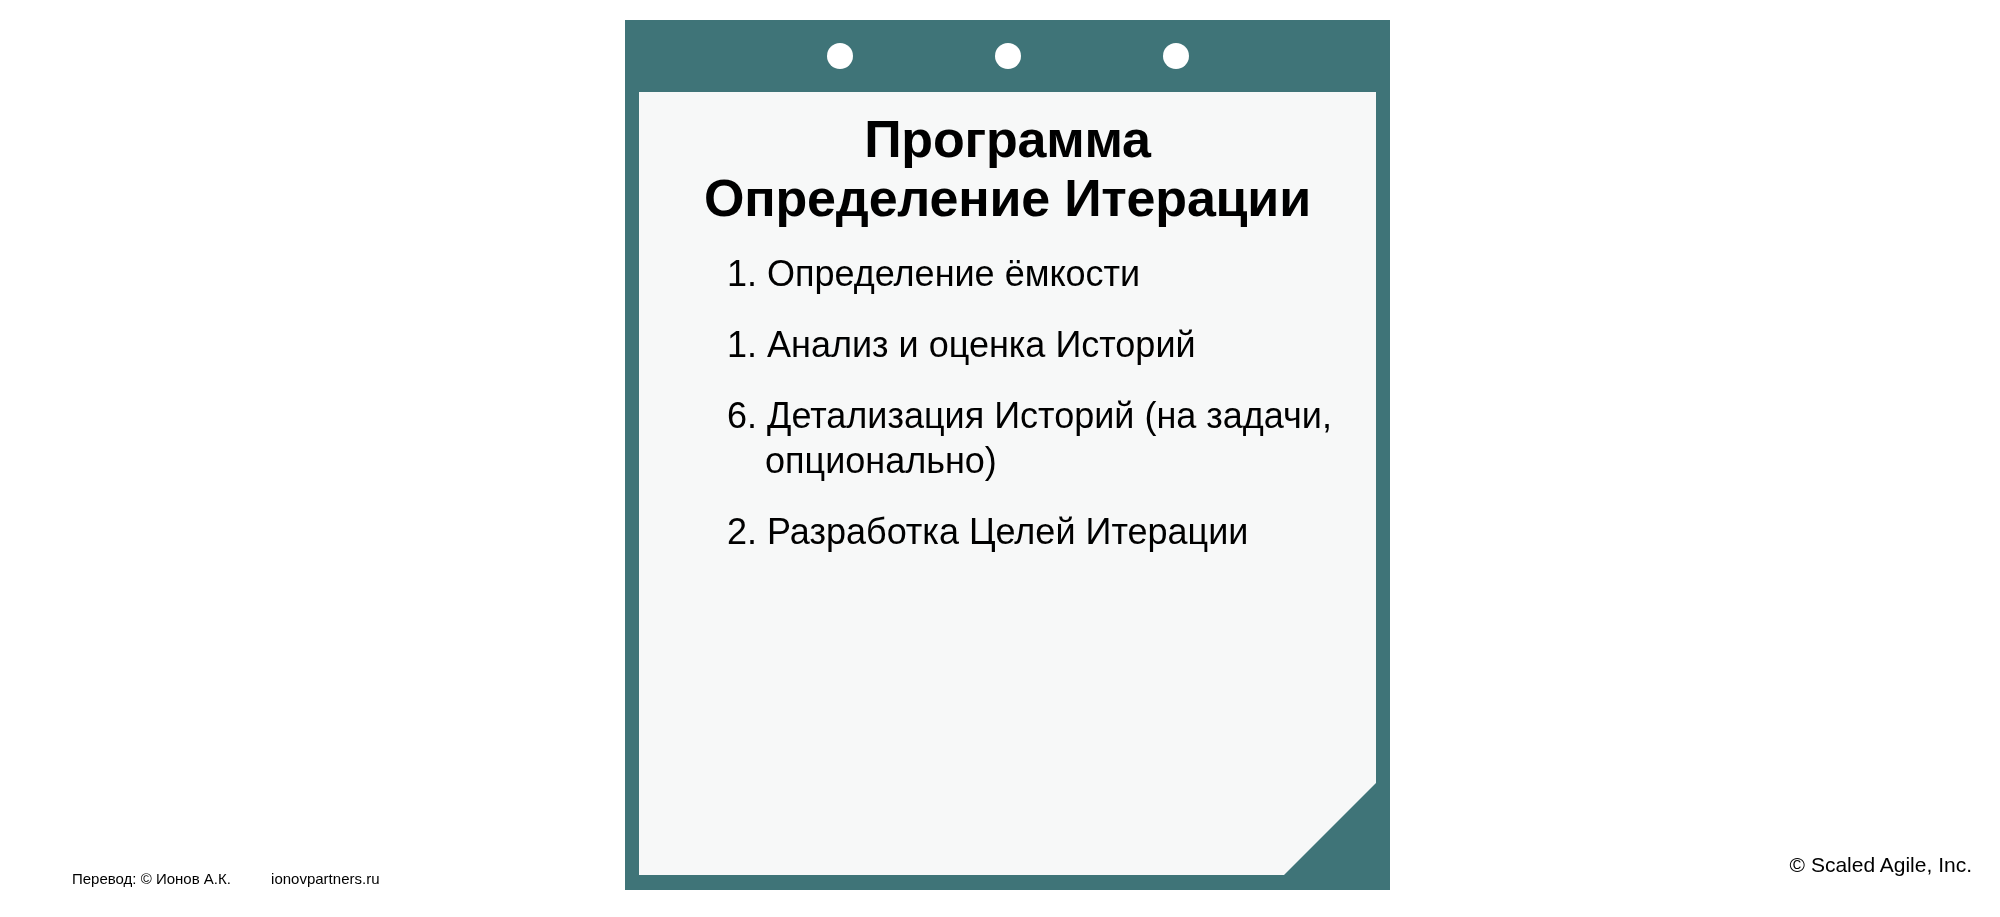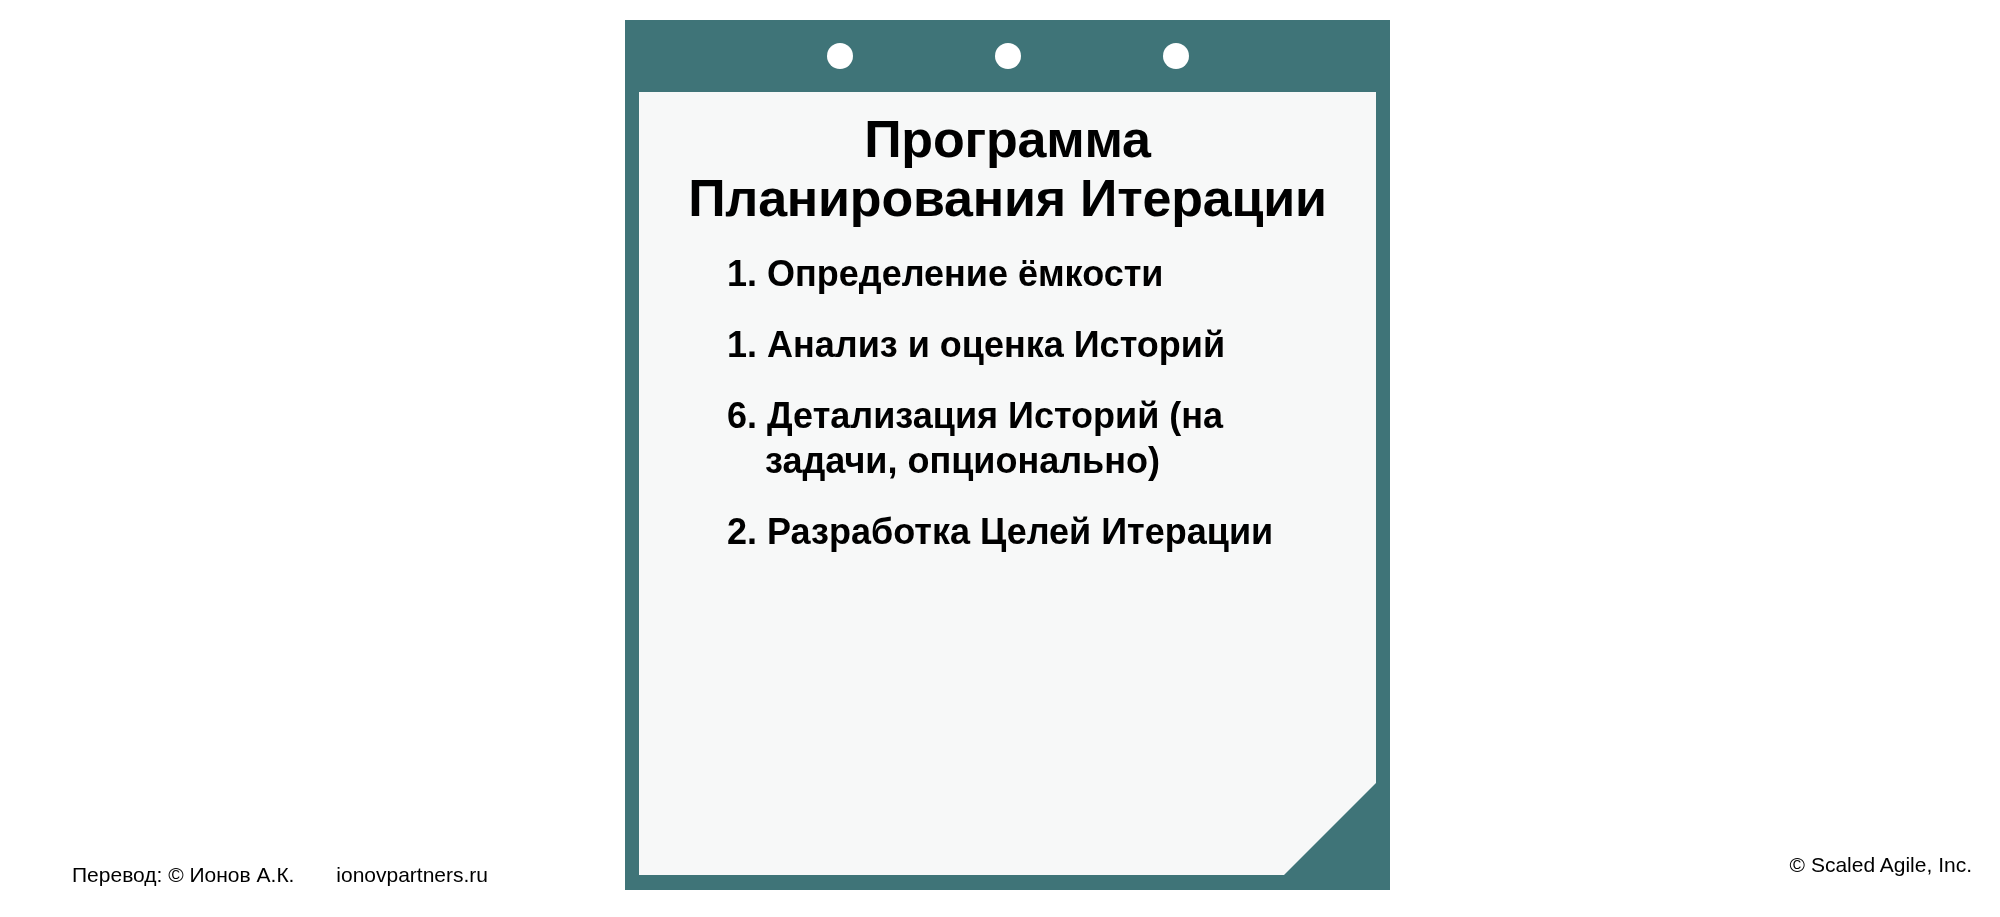--- a/index.html
+++ b/index.html
@@ -87,37 +87,36 @@
   }
   .title-line {
     display: block;
     white-space: nowrap;
   }
 
   .steps {
     margin: 22px 0 0 0;
     padding: 0 0 0 48px;
     list-style: none;
-    font-weight: bold;
   }
   .step {
     font-size: 36px;
     line-height: 1.25;
     color: #000000;
     margin-bottom: 26px;
     padding-left: 38px;
     text-indent: -38px;
   }
 
   
   .footer-left {
     position: absolute;
     left: 72px;
     bottom: 30px;
-    font-size: 21px;
+    font-size: 15px;
     color: #000000;
     white-space: nowrap;
   }
   .footer-left .translator { margin-right: 36px; }
 
   .footer-right {
     position: absolute;
     right: 28px;
     bottom: 40px;
     font-size: 21px;
@@ -132,21 +131,21 @@
   <div class="board">
     <div class="holes">
       <span class="hole"></span>
       <span class="hole"></span>
       <span class="hole"></span>
     </div>
 
     <div class="sheet">
       <h1 class="title">
         <span class="title-line">Программа</span>
-        <span class="title-line">Планирования Итерации</span>
+        <span class="title-line">Определение Итерации</span>
       </h1>
 
       <ul class="steps">
         <li class="step">1. Определение ёмкости</li>
         <li class="step">1. Анализ и оценка Историй</li>
         <li class="step">6. Детализация Историй (на задачи, опционально)</li>
         <li class="step">2. Разработка Целей Итерации</li>
       </ul>
 
       <div class="fold"></div>

